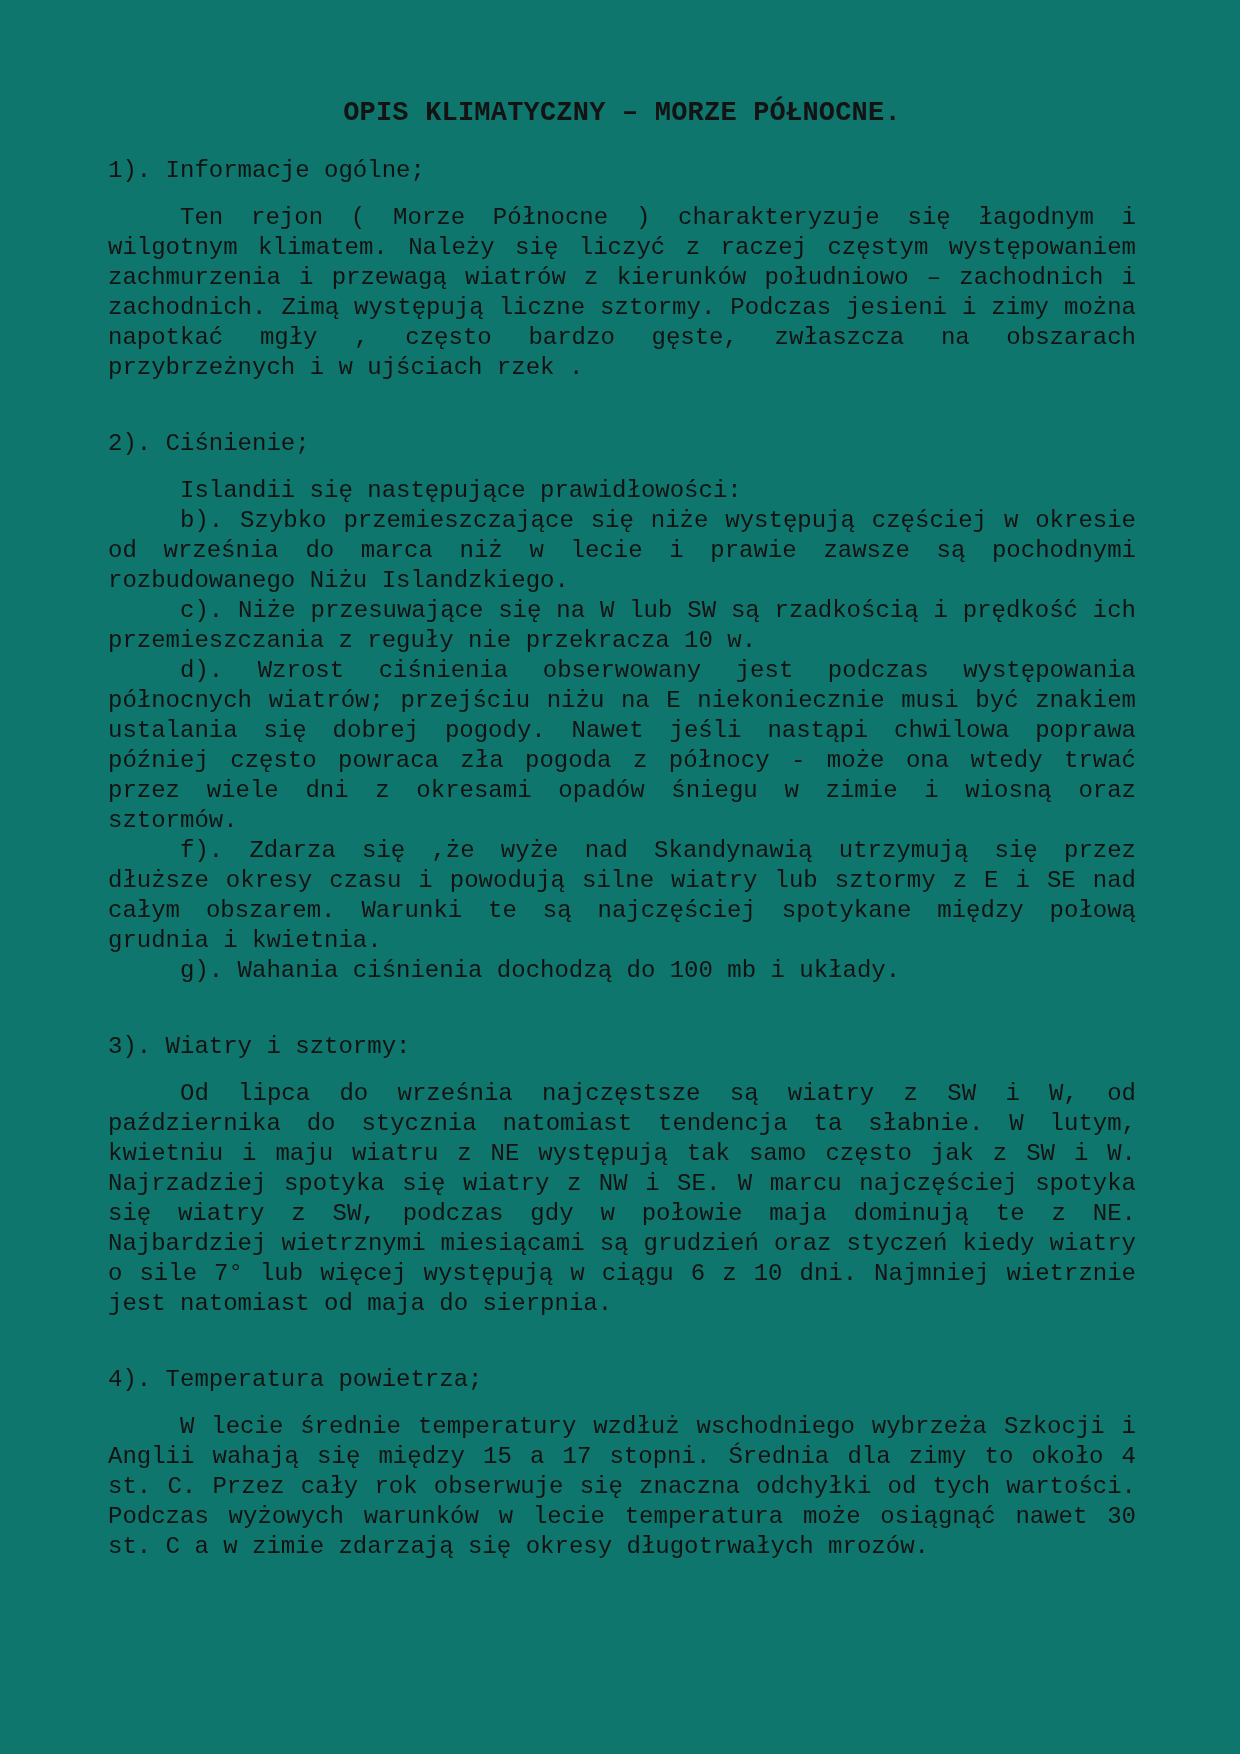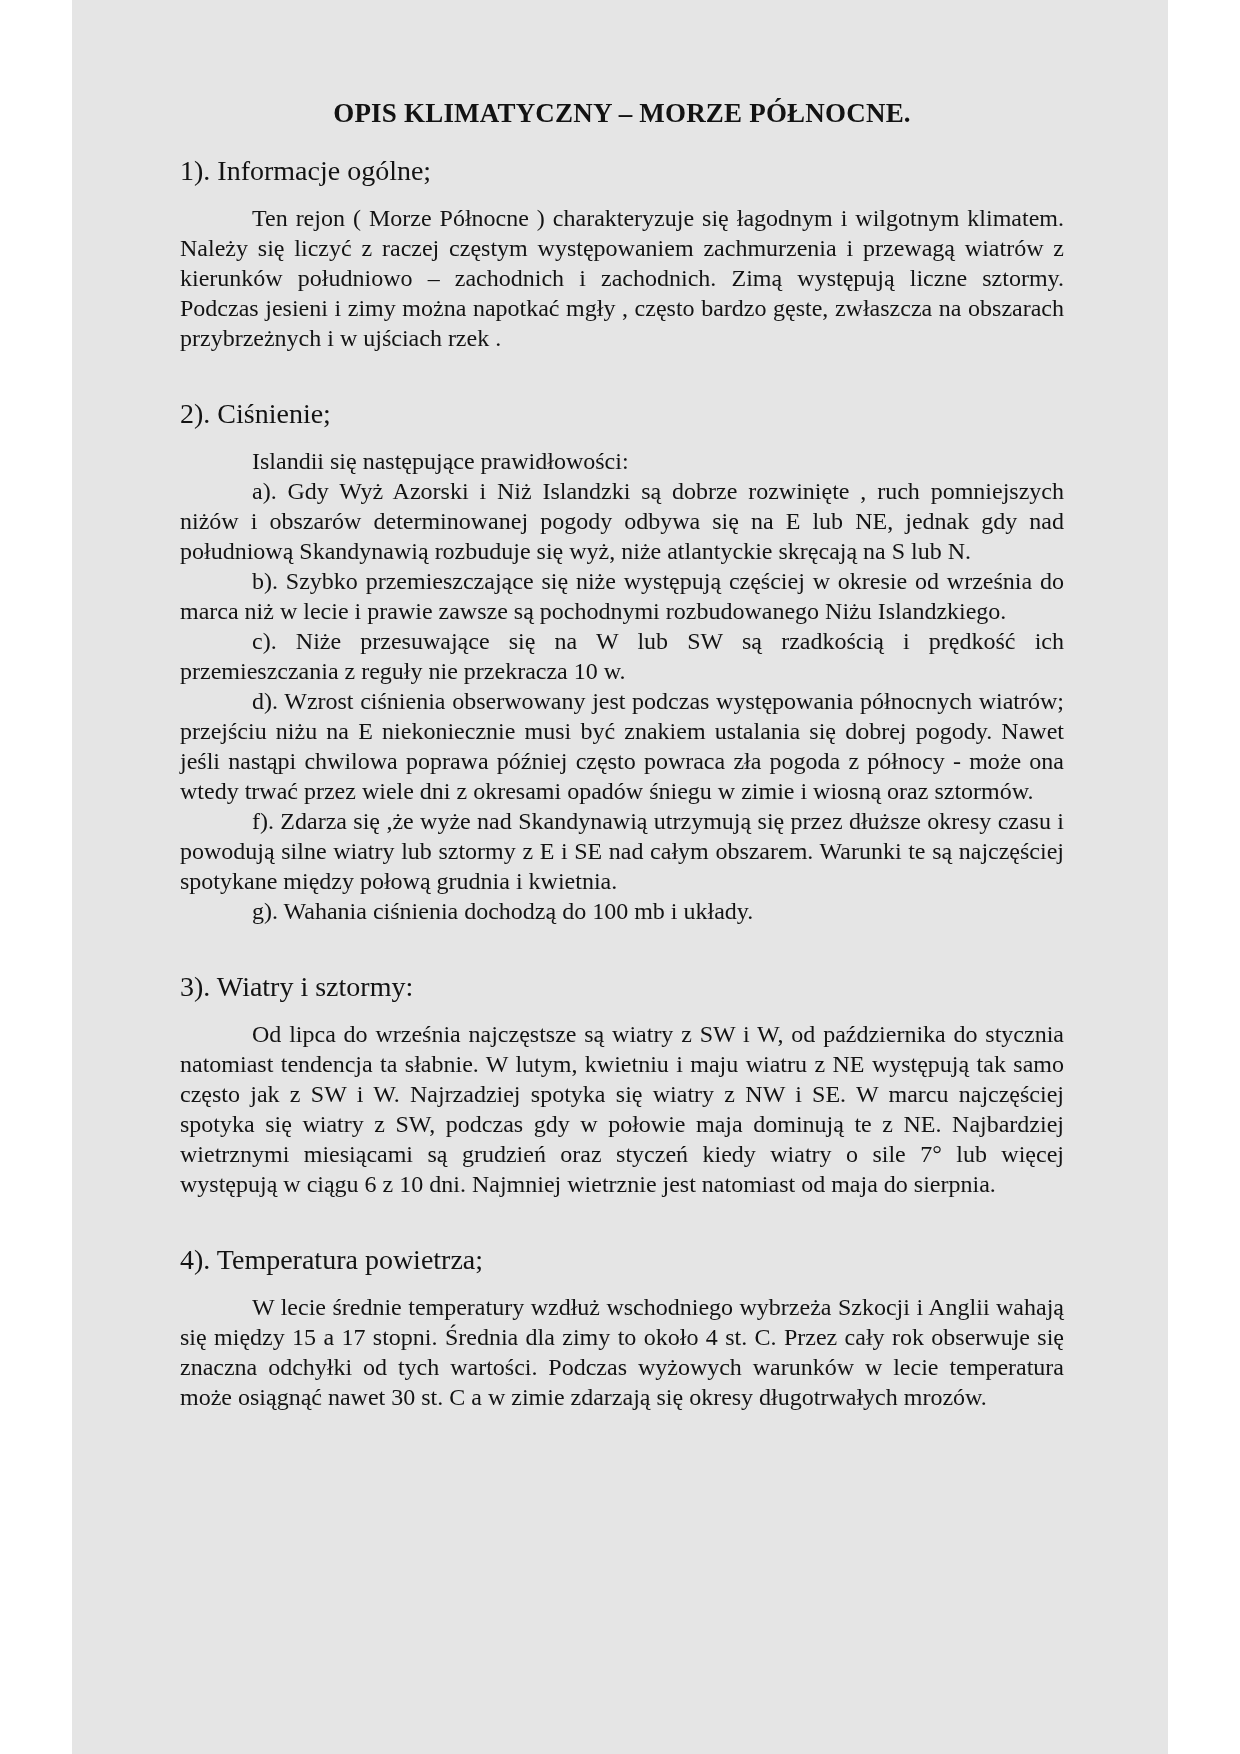--- a/index.html
+++ b/index.html
@@ -1,45 +1,45 @@
 <!DOCTYPE html>
 <html lang="pl"><head>
 <meta charset="utf-8">
 <style>
   html, body {
     margin: 0;
     padding: 0;
     background: #ffffff;
   }
   .page {
-    width: 1096px;
+    width: 1240px;
     height: 1754px;
     margin: 0 auto;
-    background: #e5e5e5;
+    background: #0f766e;
     box-sizing: border-box;
     padding: 96px 104px 40px 108px;
-    font-family: Liberation Serif, serif;
+    font-family: Liberation Mono, monospace;
     font-size: 24px;
     line-height: 30px;
     color: #131313;
     overflow: hidden;
   }
   .doc-title {
     font-size: 27px;
     line-height: 34px;
     font-weight: bold;
     text-align: center;
     margin: 0 0 26px 0;
     letter-spacing: 0.2px;
   }
   .section-heading {
     margin: 0 0 17px 0;
     text-align: left;
     font-weight: normal;
-    font-size: 28px;
+    font-size: 24px;
   }
   .section-body {
     margin: 15px 0 46px 0;
   }
   .section-body p {
     margin: 0;
     text-align: justify;
     text-indent: 72px;
   }
 </style>
@@ -51,21 +51,20 @@
   <h1 class="doc-title">OPIS KLIMATYCZNY – MORZE PÓŁNOCNE.</h1>
 
   <p class="section-heading">1). Informacje ogólne;</p>
   <div class="section-body">
     <p>Ten rejon ( Morze Północne ) charakteryzuje się łagodnym i wilgotnym klimatem. Należy się liczyć z raczej częstym występowaniem zachmurzenia i przewagą wiatrów z kierunków południowo – zachodnich i zachodnich. Zimą występują liczne sztormy. Podczas jesieni i zimy można napotkać mgły , często bardzo gęste, zwłaszcza na obszarach przybrzeżnych i w ujściach rzek .</p>
   </div>
 
   <p class="section-heading">2). Ciśnienie;</p>
   <div class="section-body">
     <p>Islandii się następujące prawidłowości:</p>
-    <p>a). Gdy Wyż Azorski i Niż Islandzki są dobrze rozwinięte , ruch pomniejszych niżów i obszarów determinowanej pogody odbywa się na E lub NE, jednak gdy nad południową Skandynawią rozbuduje się wyż, niże atlantyckie skręcają na S lub N.</p>
     <p>b). Szybko przemieszczające się niże występują częściej w okresie od września do marca niż w lecie i prawie zawsze są pochodnymi rozbudowanego Niżu Islandzkiego.</p>
     <p>c). Niże przesuwające się na W lub SW są rzadkością i prędkość ich przemieszczania z reguły nie przekracza 10 w.</p>
     <p>d). Wzrost ciśnienia obserwowany jest podczas występowania północnych wiatrów; przejściu niżu na E niekoniecznie musi być znakiem ustalania się dobrej pogody. Nawet jeśli nastąpi chwilowa poprawa później często powraca zła pogoda z północy - może ona wtedy trwać przez wiele dni z okresami opadów śniegu w zimie i wiosną oraz sztormów.</p>
     <p>f). Zdarza się ,że wyże nad Skandynawią utrzymują się przez dłuższe okresy czasu i powodują silne wiatry lub sztormy z E i SE nad całym obszarem. Warunki te są najczęściej spotykane między połową grudnia i kwietnia.</p>
     <p>g). Wahania ciśnienia dochodzą do 100 mb i układy.</p>
   </div>
 
   <p class="section-heading">3). Wiatry i sztormy:</p>
   <div class="section-body">
     <p>Od lipca do września najczęstsze są wiatry z SW i W, od października do stycznia natomiast tendencja ta słabnie. W lutym, kwietniu i maju wiatru z NE występują tak samo często jak z SW i W. Najrzadziej spotyka się wiatry z NW i SE. W marcu najczęściej spotyka się wiatry z SW, podczas gdy w połowie maja dominują te z NE. Najbardziej wietrznymi miesiącami są grudzień oraz styczeń kiedy wiatry o sile 7° lub więcej występują w ciągu 6 z 10 dni. Najmniej wietrznie jest natomiast od maja do sierpnia.</p>

